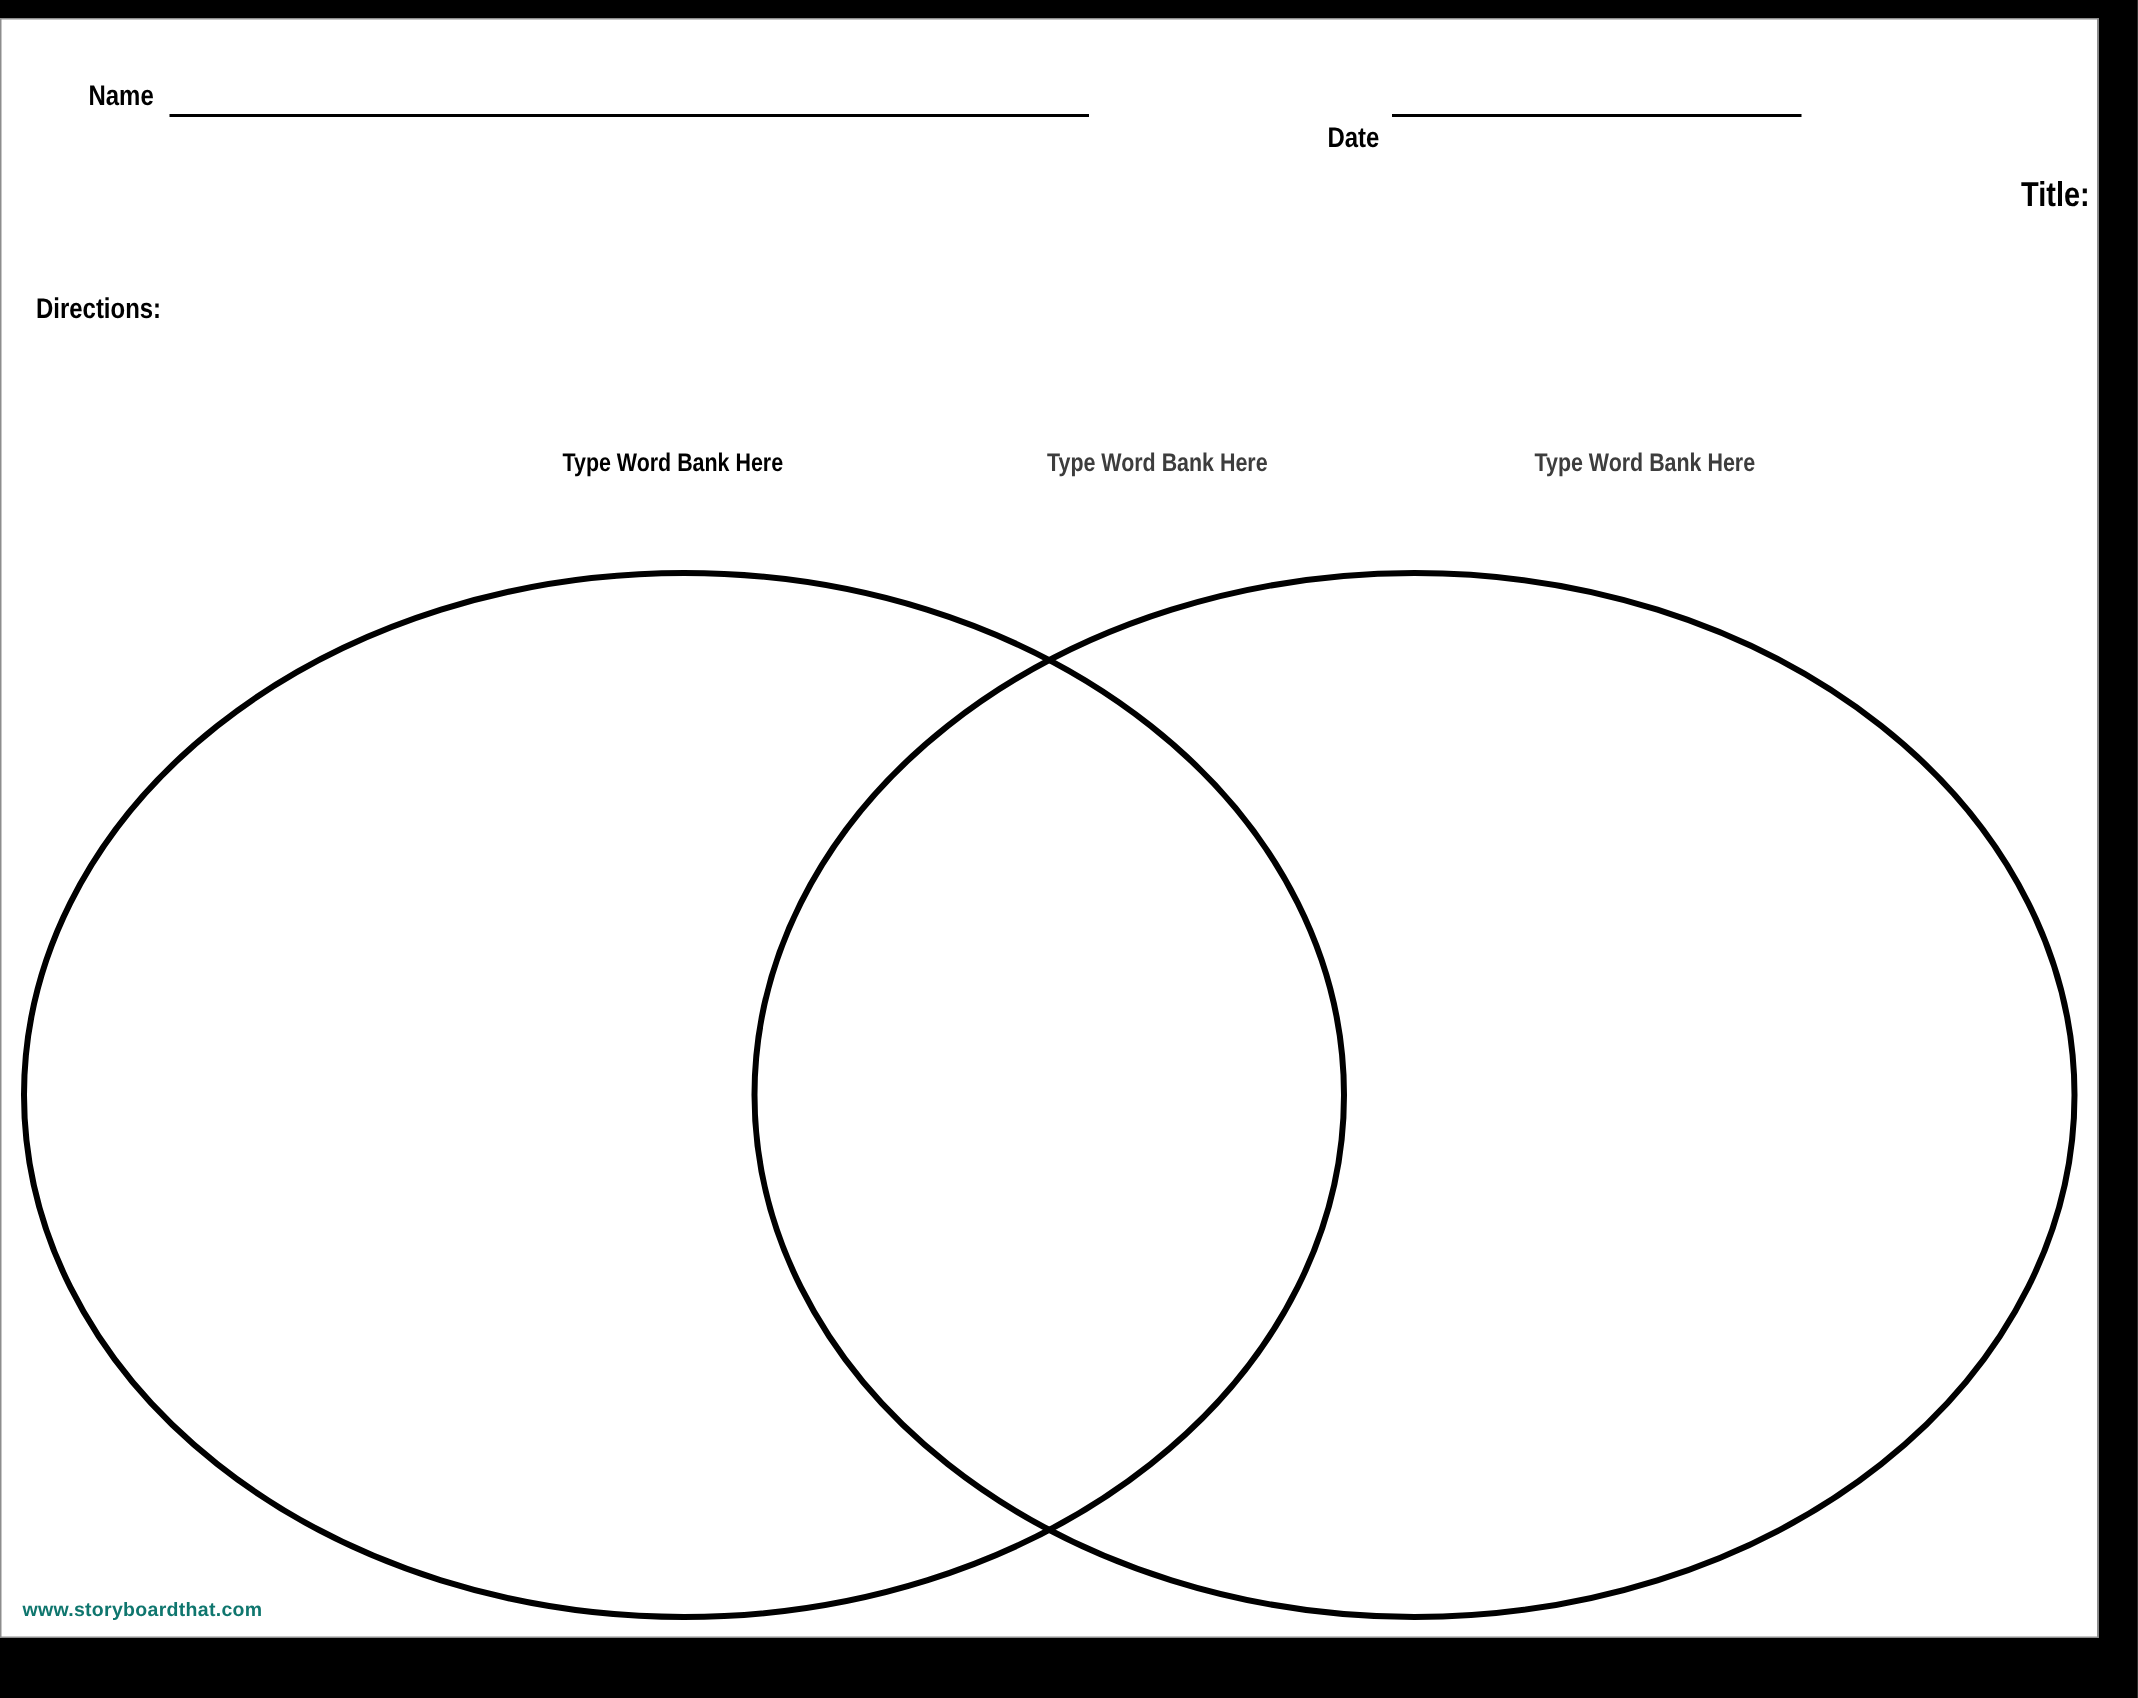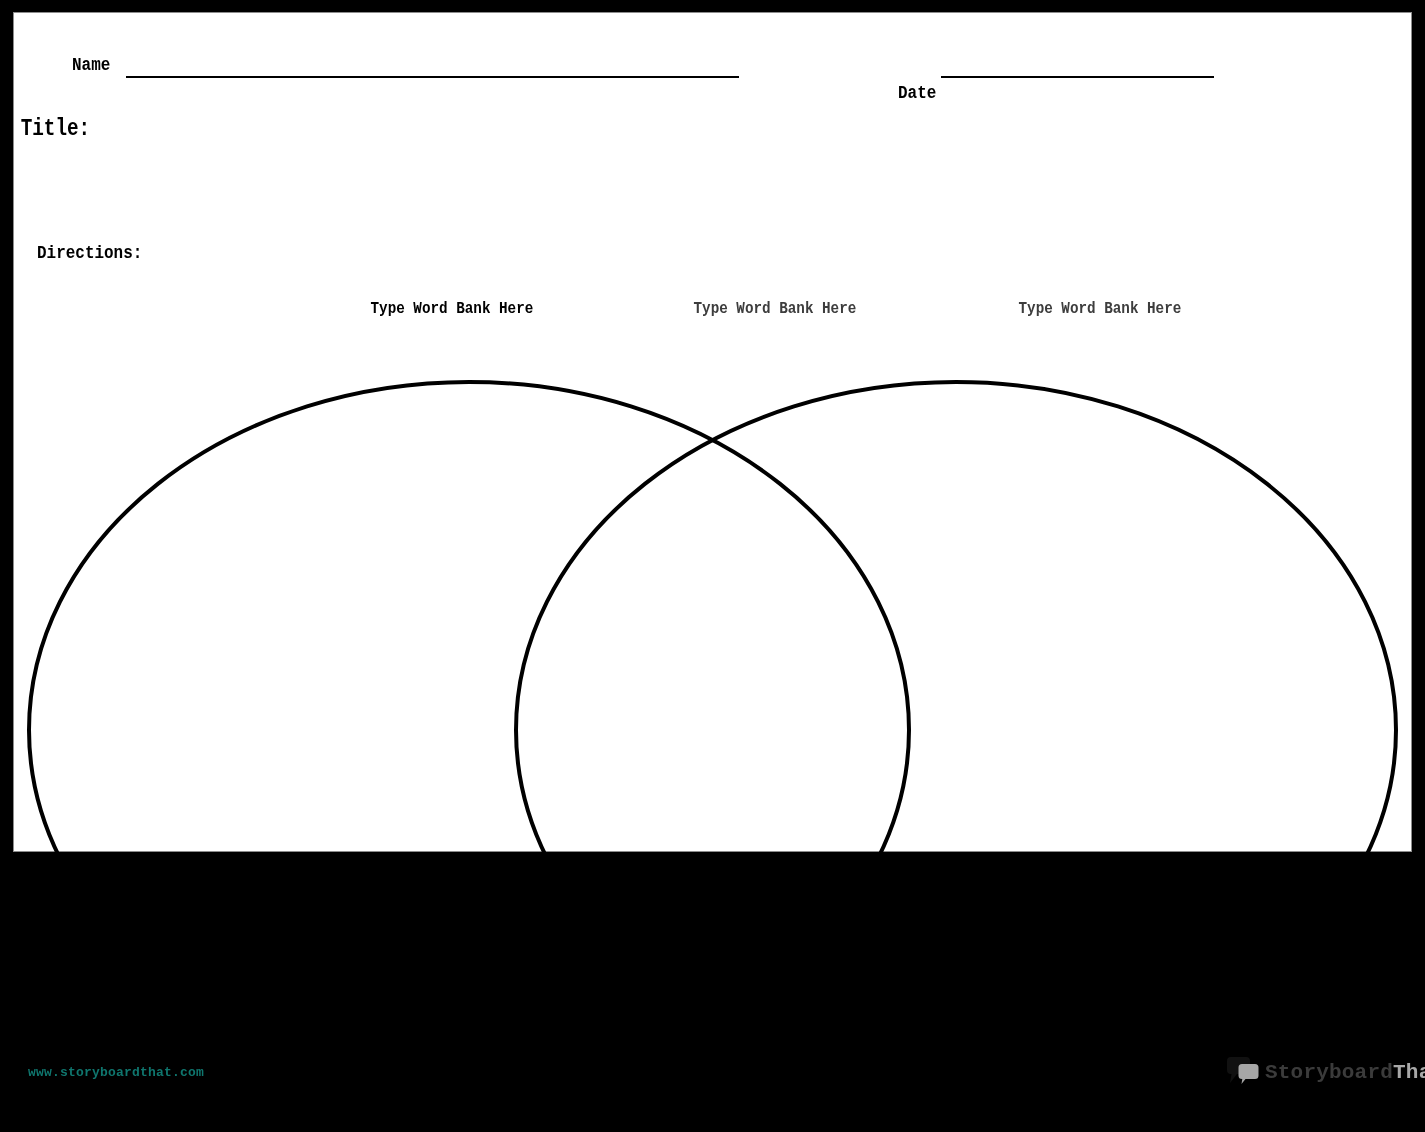--- a/index.html
+++ b/index.html
@@ -10,28 +10,27 @@
   }
   .canvas {
     position: relative;
     width: 1425px;
     height: 1132px;
     background: #000;
     overflow: hidden;
   }
   .page {
     position: absolute;
-    left: 13px;
+    left: 0;
     top: 12px;
     width: 1399px;
-    height: 840px;
+    height: 1080px;
     background: #ffffff;
     border: 1px solid #8d8d8d;
     box-sizing: border-box;
-    font-family: Liberation Mono, monospace;
   }
   .condensed {
     display: inline-block;
     transform: scaleX(0.84);
     transform-origin: 0 50%;
     font-weight: bold;
     white-space: nowrap;
   }
   .condensed.centered {
     transform-origin: 50% 50%;
@@ -45,31 +44,30 @@
   .fill-line {
     position: absolute;
     height: 2px;
     background: #000;
   }
   .title-wrap {
     position: absolute;
     left: 0;
     top: 103px;
     width: 100%;
-    text-align: left;
+    text-align: right;
     font-size: 23px;
     color: #000;
   }
   .directions-wrap {
     position: absolute;
     left: 23px;
     top: 183px;
     font-size: 19px;
     color: #000;
-    margin-top: 46px;
   }
   .word-bank {
     position: absolute;
     top: 286px;
     width: 320px;
     text-align: right;
     font-size: 17px;
   }
   .wb-0 { left: 215px; color: #000000; }
   .wb-1 { left: 538px; color: #3d3d3d; }
@@ -145,22 +143,15 @@
       <span class="condensed centered">Type Word Bank Here</span>
     </div>
 
     <svg class="venn" viewBox="0 0 1399 1080">
       <ellipse cx="455" cy="717" rx="440" ry="348" stroke="#000000" stroke-width="4"></ellipse>
       <ellipse cx="942" cy="717" rx="440" ry="348" stroke="#000000" stroke-width="4"></ellipse>
     </svg>
 
     <div class="footer-url">www.storyboardthat.com</div>
 
-    <div class="logo">
-      <svg width="34" height="32" viewBox="0 0 34 32">
-        <path fill="#111111" d="M5 1 h15 a4 4 0 0 1 4 4 v9 a4 4 0 0 1 -4 4 h-9 l-7 9 l1.5 -9 h-0.5 a4 4 0 0 1 -4 -4 v-9 a4 4 0 0 1 4 -4 z"></path>
-        <path fill="#a6a6a6" d="M16 8 h13 a3.5 3.5 0 0 1 3.5 3.5 v8 a3.5 3.5 0 0 1 -3.5 3.5 h-9.5 l-4 5 l0.8 -5 h-0.3 a3.5 3.5 0 0 1 -3.5 -3.5 v-8 a3.5 3.5 0 0 1 3.5 -3.5 z"></path>
-      </svg>
-      <span class="logo-text"><span class="logo-primary">Storyboard</span><span class="logo-secondary">That</span></span>
-    </div>
 
   </div>
 </div>
 
 </body></html>

